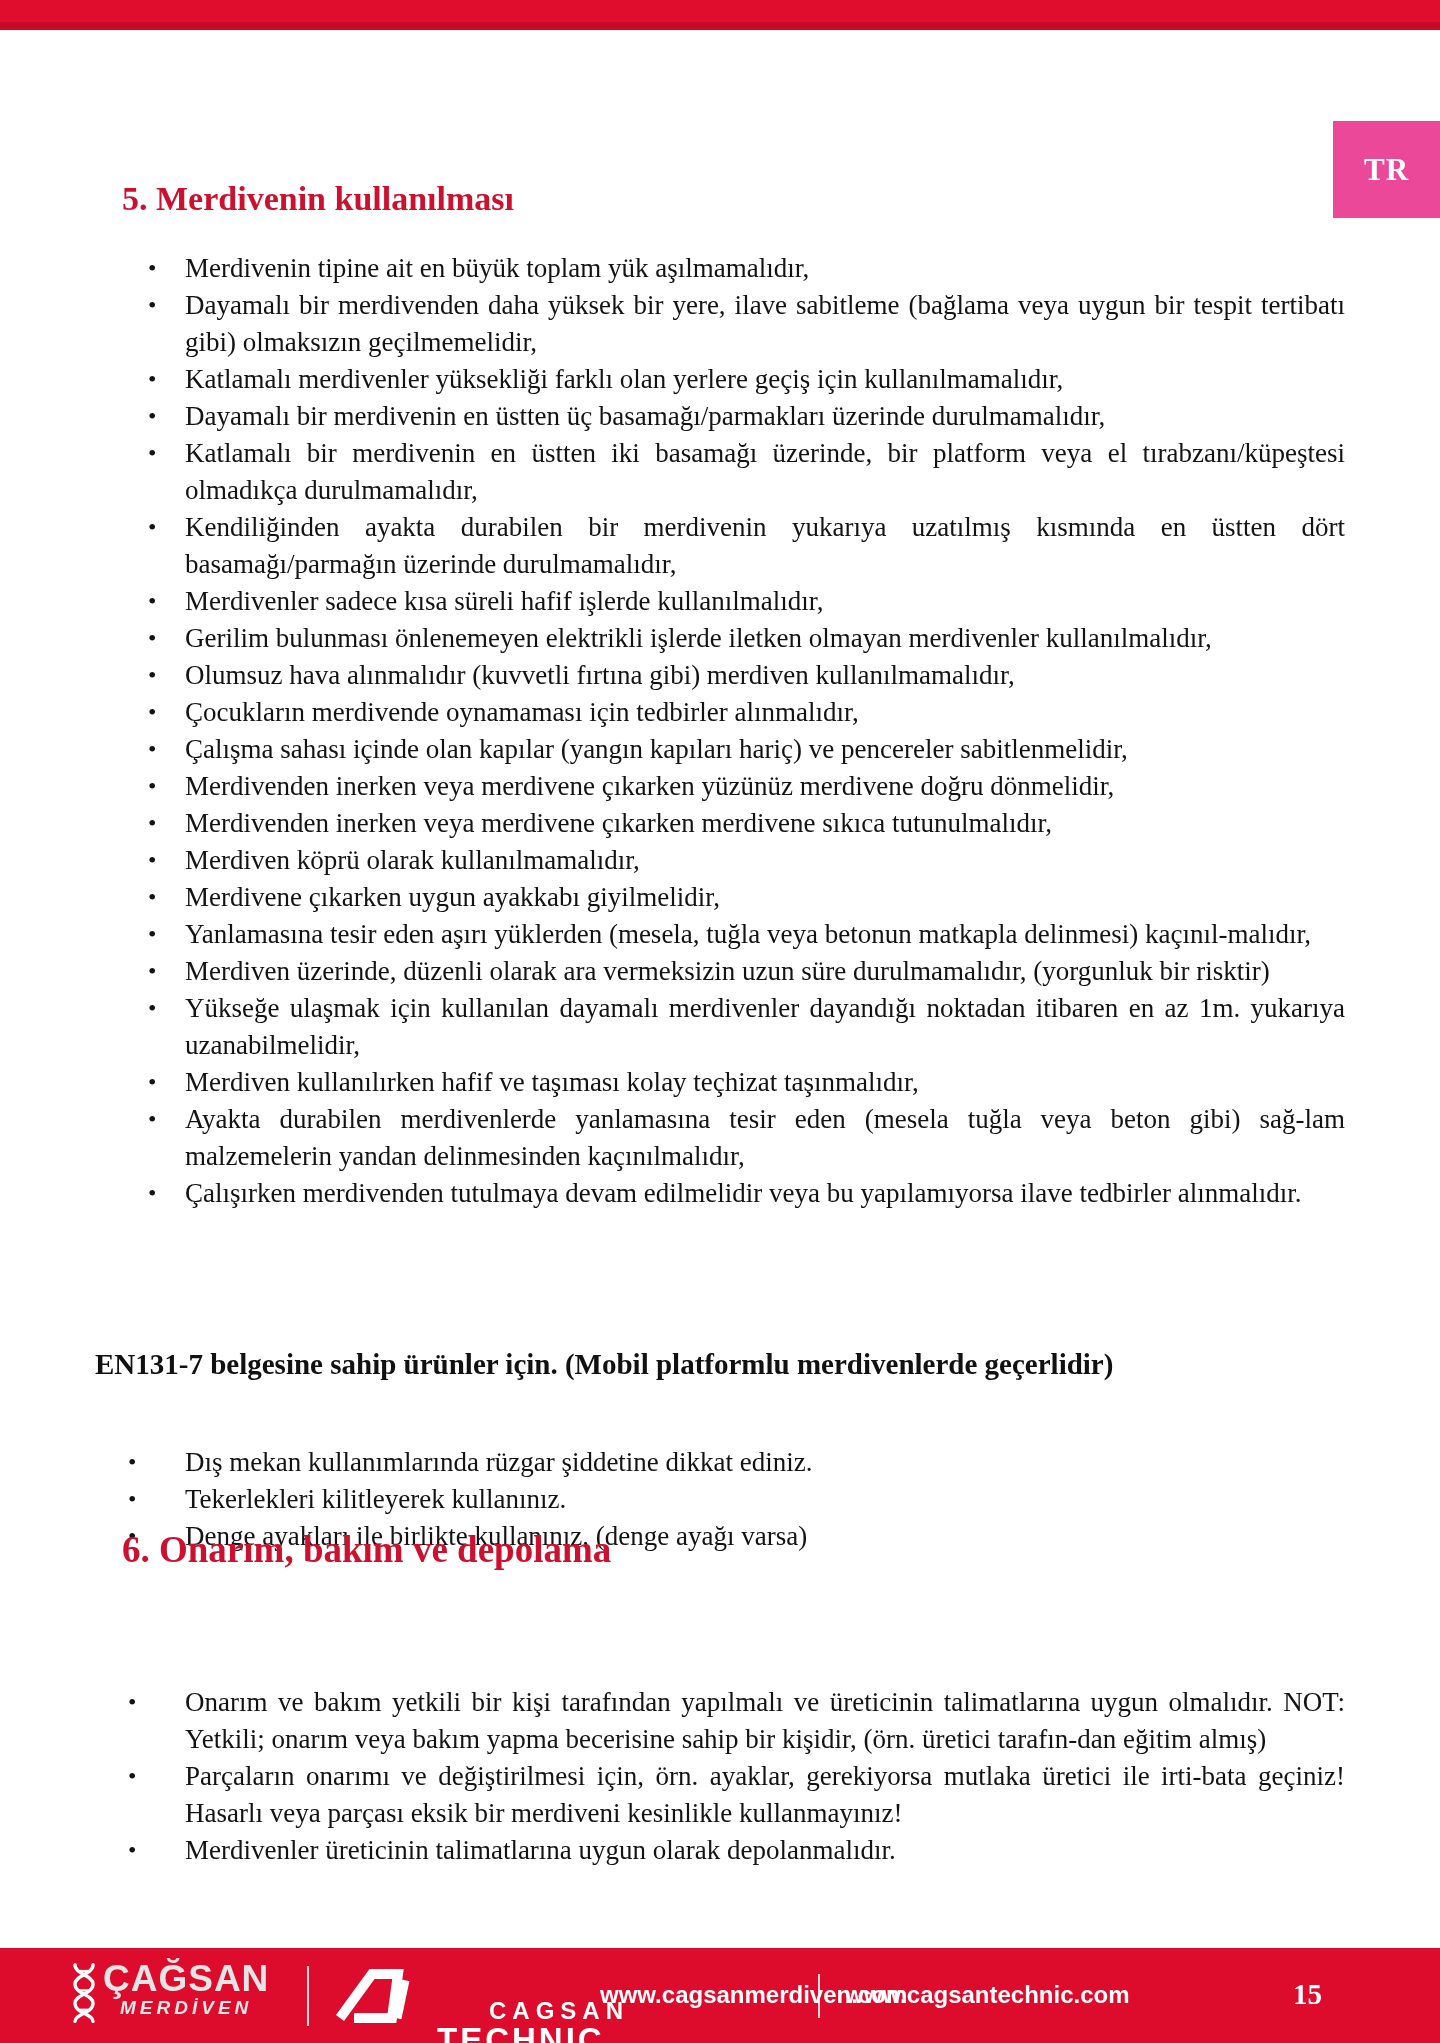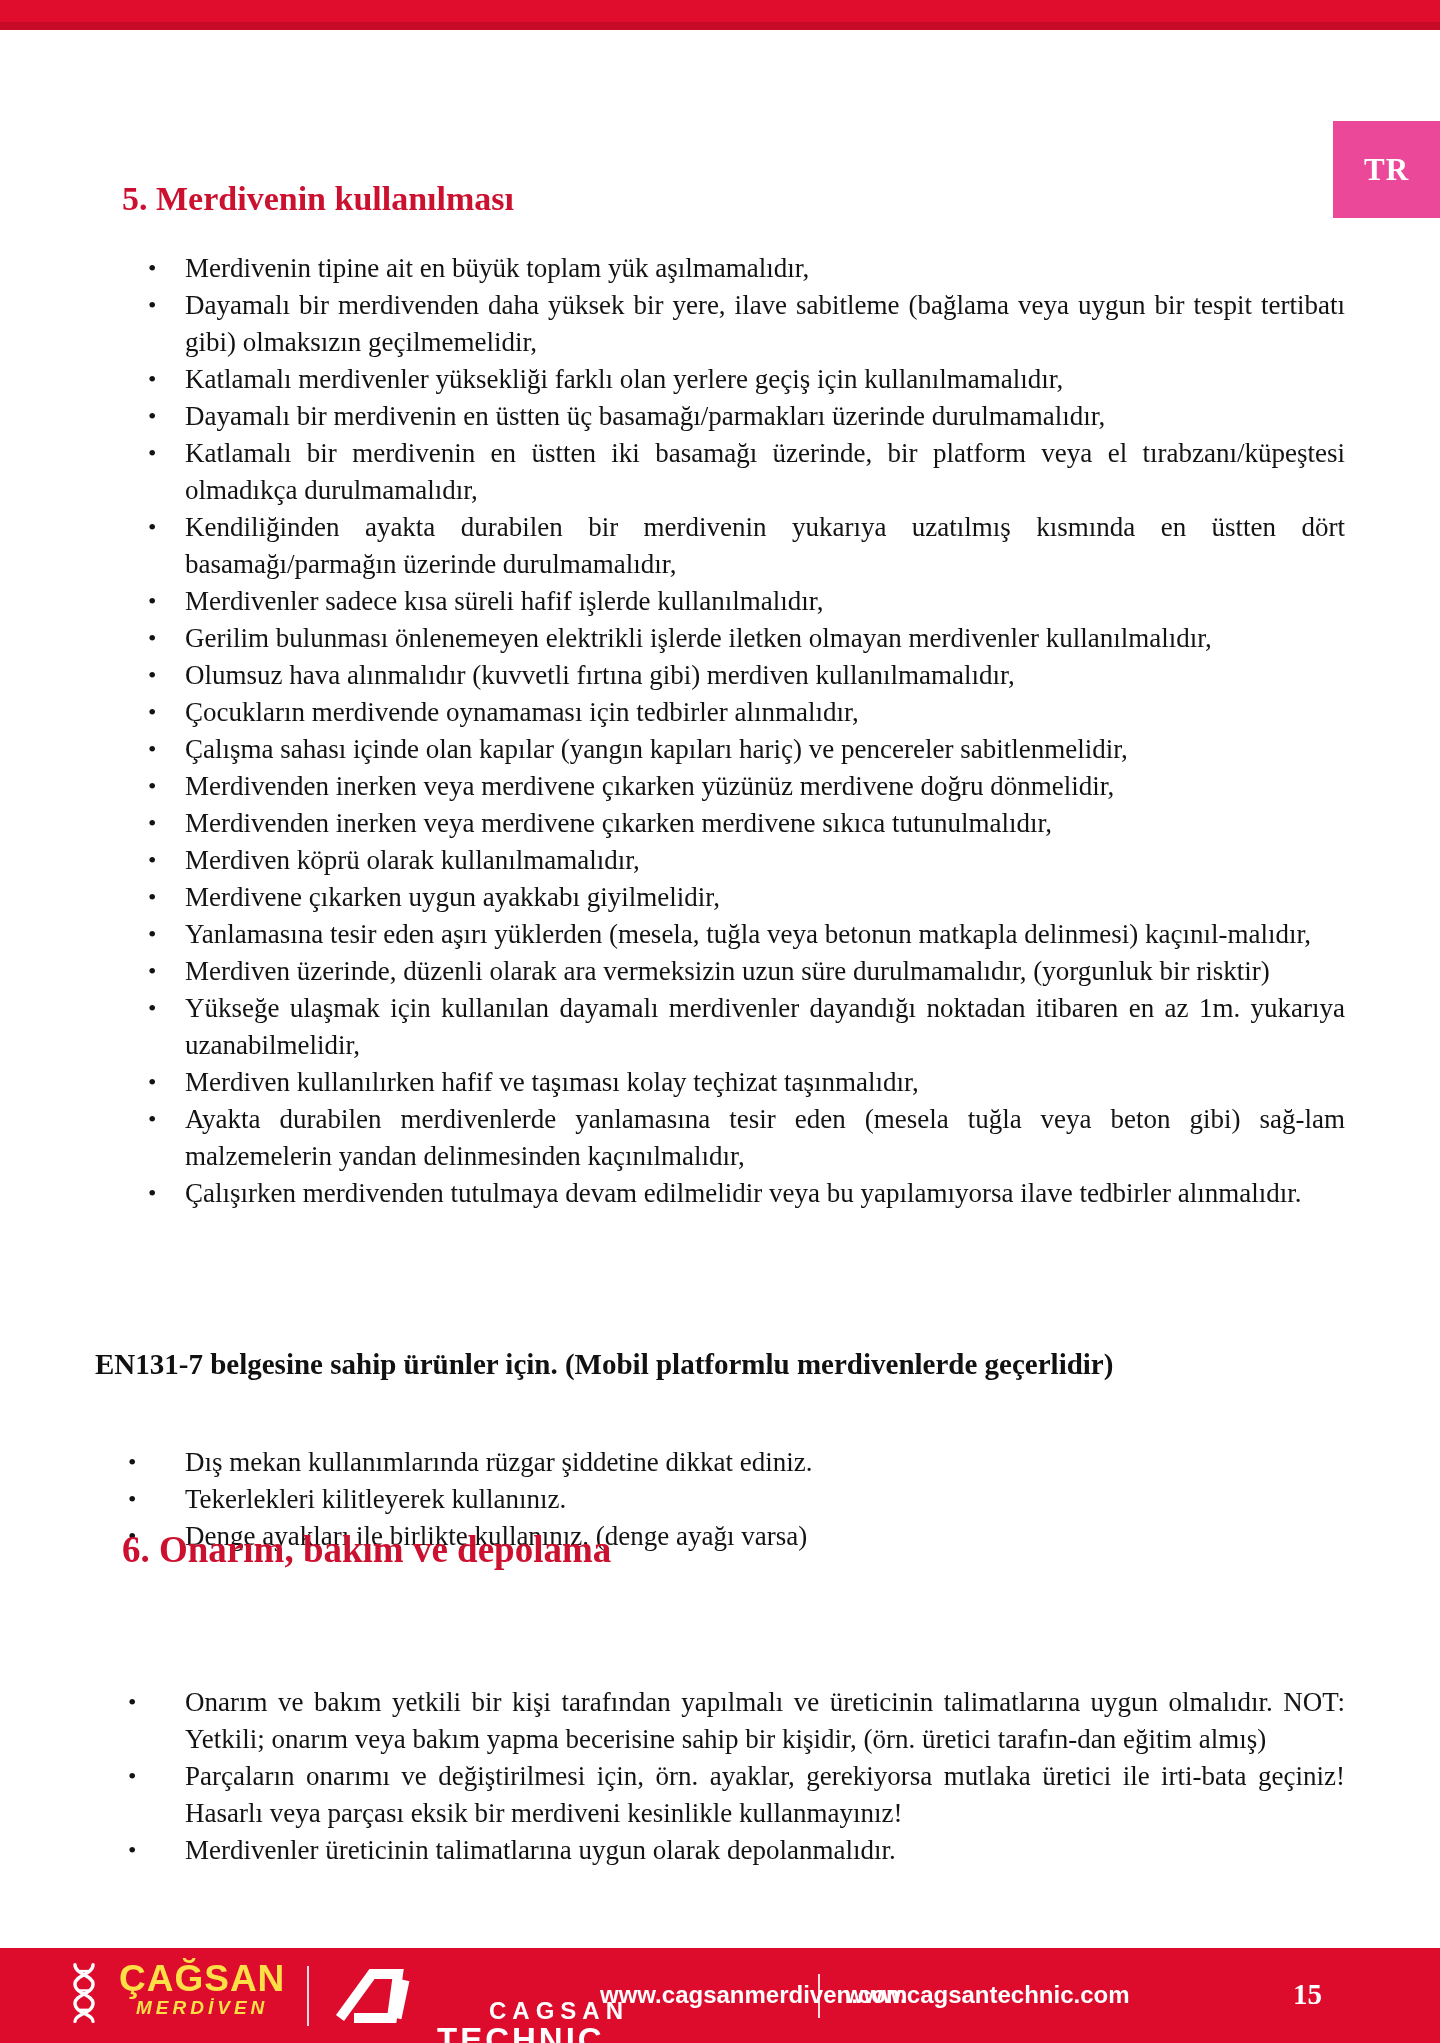--- a/index.html
+++ b/index.html
@@ -58,21 +58,21 @@
   #list-en131 li { padding-left:57px; }
   #list-6 { left:128px; top:1684px; width:1217px; }
   #list-6 li { padding-left:57px; }
   
   .footer {
     position:absolute; left:0; top:1948px; width:1440px; height:95px;
     background:#de0c2c;
     font-family:"Liberation Sans", sans-serif;
   }
   .footer .helix { position:absolute; left:68px; top:14px; }
-  .brand1 { position:absolute; left:119px; top:13px; color:#fde047; }
+  .brand1 { position:absolute; left:103px; top:13px; color:#e5e5e5; }
   .brand1 .b1-main {
     font-size:37px; font-weight:bold; letter-spacing:1px; line-height:36px;
   }
   .brand1 .b1-sub {
     font-size:19px; font-weight:bold; font-style:italic;
     letter-spacing:4px; text-align:center; line-height:22px;
   }
   .vdiv {
     position:absolute; top:18px; width:2px; height:60px;
     background:rgba(255,255,255,0.85);

